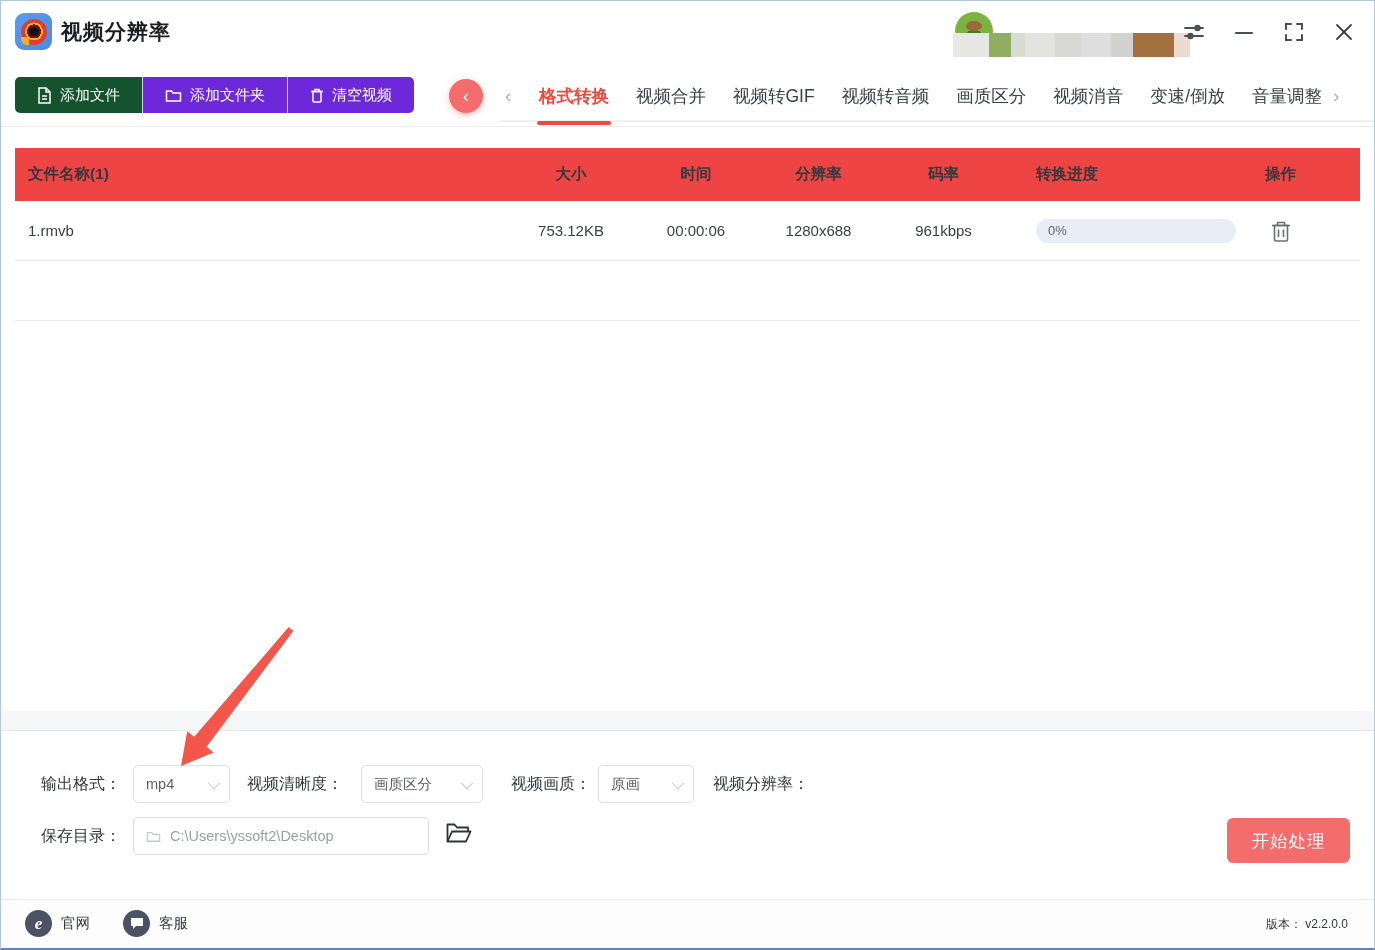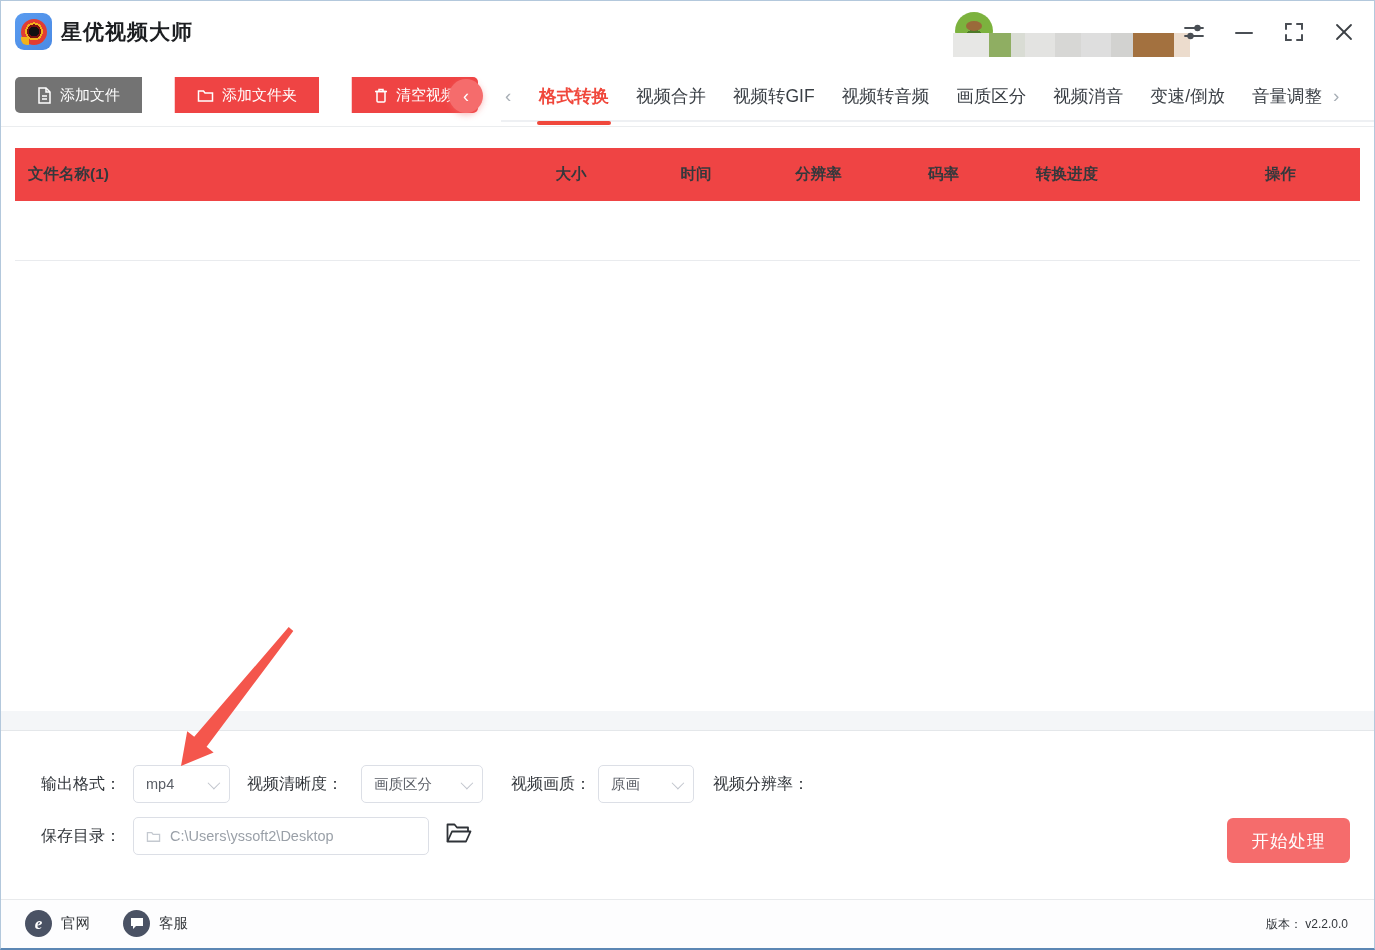--- a/index.html
+++ b/index.html
@@ -27,22 +27,22 @@
   .redact span { height:100%; display:inline-block; }
 
   .win-ctrls { position:absolute; top:0; right:0; height:62px; }
   .ctl { position:absolute; top:16px; width:30px; height:30px; display:flex; align-items:center; justify-content:center; cursor:pointer; }
   .ctl svg { display:block; }
 
   
   .btn-group { position:absolute; left:14px; top:76px; height:36px; display:flex; border-radius:5px; overflow:hidden; }
   .tb-btn { height:36px; display:flex; align-items:center; gap:8px; padding:0 22px; color:#fff; font-size:15px; cursor:pointer; }
   .tb-btn + .tb-btn { border-left:1px solid rgba(255,255,255,.75); }
-  .tb-btn.light { background:#737373; }
-  .tb-btn.dark { background:#ef4444;margin-left:32px; }
+  .tb-btn.light { background:#14532d; }
+  .tb-btn.dark { background:#6d28d9; }
   .tb-btn svg { display:block; }
 
   .back-circle { position:absolute; left:448px; top:78px; width:34px; height:34px; border-radius:50%;
                  background:#f56c6c; color:#fff; display:flex; align-items:center; justify-content:center;
                  font-size:18px; box-shadow:0 2px 6px rgba(245,108,108,.45); cursor:pointer; }
   .nav-chevron { position:absolute; top:84px; font-size:19px; color:#a8afb6; cursor:pointer; }
   .nav-chevron.left { left:504px; }
   .nav-chevron.right { left:1332px; }
   .tabs-track { position:absolute; left:500px; right:0; top:119px; height:2px; background:#eef0f3; }
   .tabs { position:absolute; left:538px; top:74px; display:flex; gap:27px; height:47px; }
@@ -93,21 +93,21 @@
 </head>
 <body>
 
 <div class="window">
 
   <div class="titlebar">
     <div class="logo">
       <div class="lens"></div>
       <div class="lens-tail"></div>
     </div>
-    <div class="app-title">星优视频大师</div>
+    <div class="app-title">视频分辨率</div>
 
     <div class="account">
       <div class="avatar"></div>
       <div class="redact">
         <span style="width:36px;background:#e7e7e5;"></span>
         <span style="width:22px;background:#8fae62;"></span>
         <span style="width:14px;background:#d9dcd4;"></span>
         <span style="width:30px;background:#e3e3e1;"></span>
         <span style="width:26px;background:#d7d7d5;"></span>
         <span style="width:30px;background:#dedede;"></span>
@@ -195,20 +195,43 @@
   <div class="table">
     <div class="trow thead">
       <div class="c-name">文件名称(1)</div>
       <div class="c-mid">大小</div>
       <div class="c-mid">时间</div>
       <div class="c-mid">分辨率</div>
       <div class="c-mid">码率</div>
       <div class="c-prog">转换进度</div>
       <div class="c-act">操作</div>
     </div>
+    <div class="trow tdata">
+      <div class="c-name">1.rmvb</div>
+      <div class="c-mid">753.12KB</div>
+      <div class="c-mid">00:00:06</div>
+      <div class="c-mid">1280x688</div>
+      <div class="c-mid">961kbps</div>
+      <div class="c-prog">
+        <div class="progress-pill">
+          <span>0%</span>
+        </div>
+      </div>
+      <div class="c-act">
+        <div class="trash">
+          <svg width="22" height="24" viewBox="0 0 22 24" fill="none" stroke="#6a6f75" stroke-width="1.6">
+            <path d="M4.5 6.5 h13 v14 a1.5 1.5 0 0 1 -1.5 1.5 h-10 a1.5 1.5 0 0 1 -1.5 -1.5 z"></path>
+            <line x1="2" y1="6.5" x2="20" y2="6.5"></line>
+            <path d="M7.5 6.5 v-3 h7 v3"></path>
+            <line x1="8.5" y1="10.5" x2="8.5" y2="18"></line>
+              <line x1="13.5" y1="10.5" x2="13.5" y2="18"></line>
+          </svg>
+        </div>
+      </div>
+    </div>
     <div class="trow tempty"></div>
   </div>
 
   <div class="gap-band"></div>
 
   <div class="settings">
 
     <div class="s-label" style="left:40px; top:34px;">输出格式：</div>
     <div class="dropdown" style="left:132px; top:34px; width:97px;">
       <span class="val">mp4</span>

